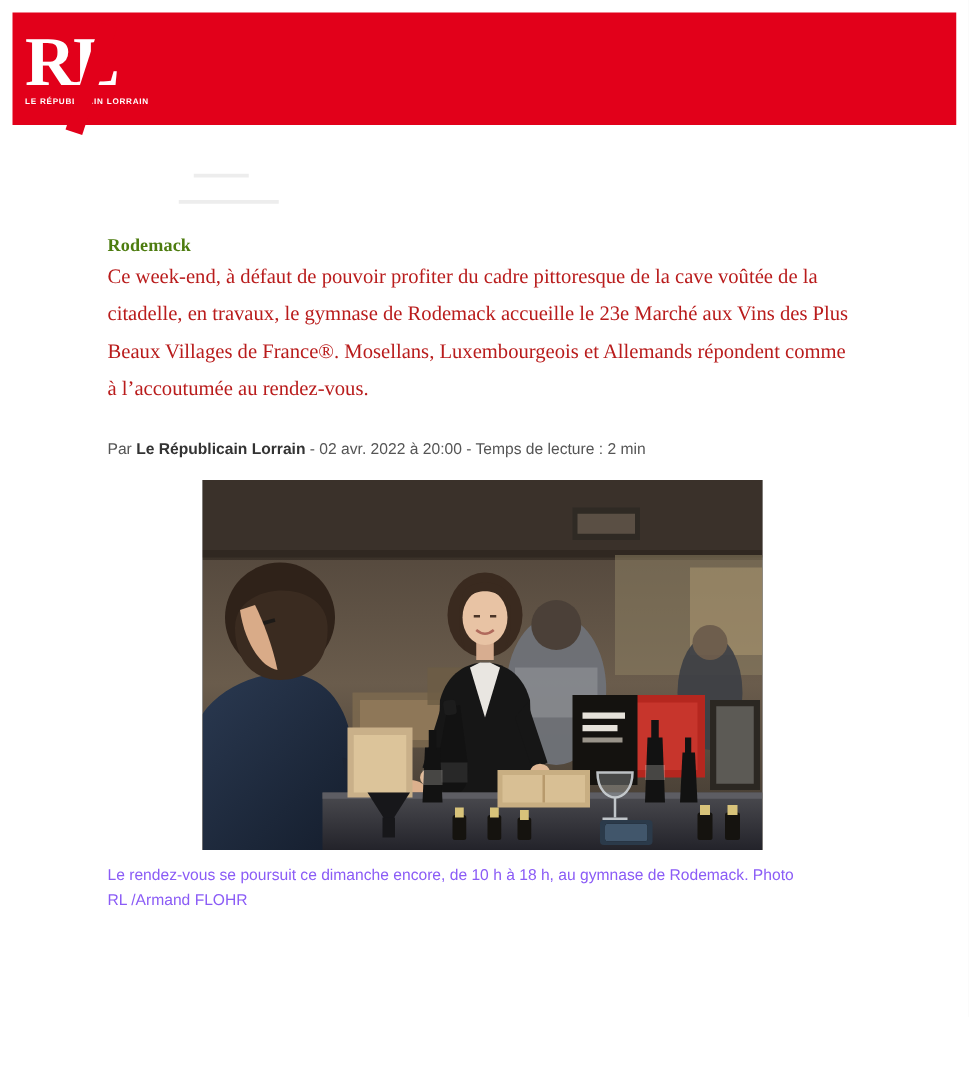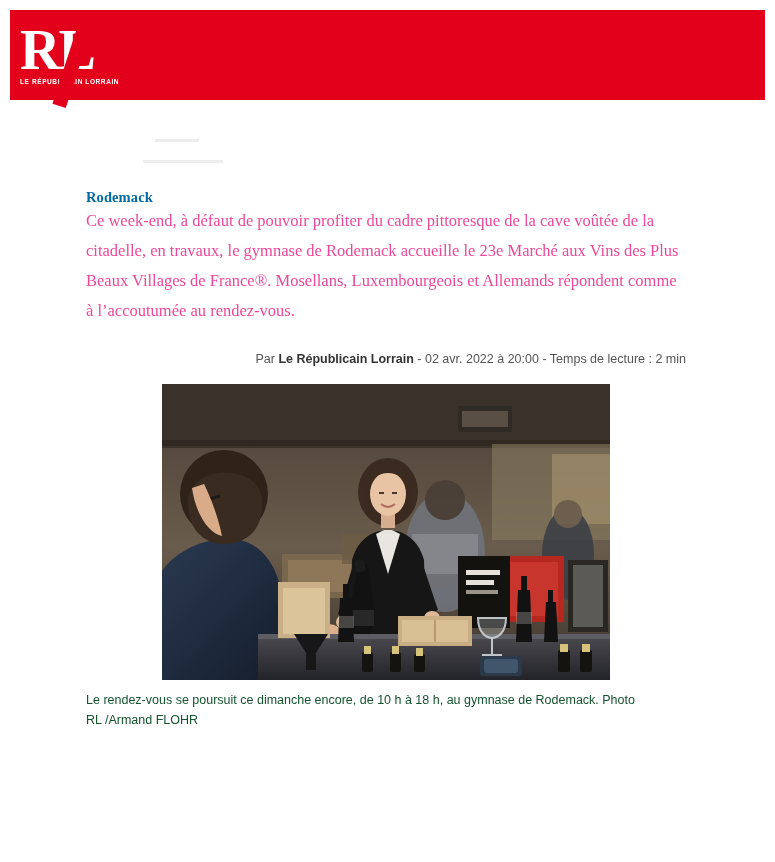--- a/index.html
+++ b/index.html
@@ -79,49 +79,48 @@
   .sk1 { left: 155px; top: 139px; width: 44px; }
   .sk2 { left: 143px; top: 160px; width: 80px; }
   
   .article {
     position: absolute;
     left: 86px;
     top: 188px;
     width: 600px;
   }
   .kicker {
-    color: #0369a1;
+    color: #4d7c0f;
     font-family: "Liberation Serif", serif;
     font-weight: bold;
     font-size: 14.5px;
     letter-spacing: 0.1px;
     margin: 0 0 14px 0;
   }
   .headline {
     font-family: "Liberation Serif", serif;
     font-weight: bold;
     font-size: 29px;
     line-height: 41px;
     color: #1a1a1a;
     margin: 0 0 20px 0;
     letter-spacing: -0.1px;
   }
   .standfirst {
     font-family: "Liberation Serif", serif;
     font-size: 16.5px;
     line-height: 30px;
-    color: #ec4899;
+    color: #b91c1c;
     margin: 0 0 26px 0;
   }
   .byline {
     font-family: "Liberation Sans", sans-serif;
     font-size: 12.5px;
     color: #555555;
     margin: 0 0 18px 0;
-    text-align: right;
   }
   .byline .author {
     font-weight: bold;
     color: #333333;
   }
   
   .figure {
     margin: 0;
     padding: 0;
   }
@@ -131,21 +130,21 @@
     width: 448px;
     height: 296px;
     overflow: hidden;
     background: #2b2622;
   }
   .photo svg { display: block; }
   .caption {
     font-family: "Liberation Sans", sans-serif;
     font-size: 12.5px;
     line-height: 20px;
-    color: #14532d;
+    color: #8b5cf6;
     margin-top: 10px;
     width: 560px;
   }
 </style>
 </head>
 <body>
 
 <div class="page">
   <div class="page-gutter"></div>
 

